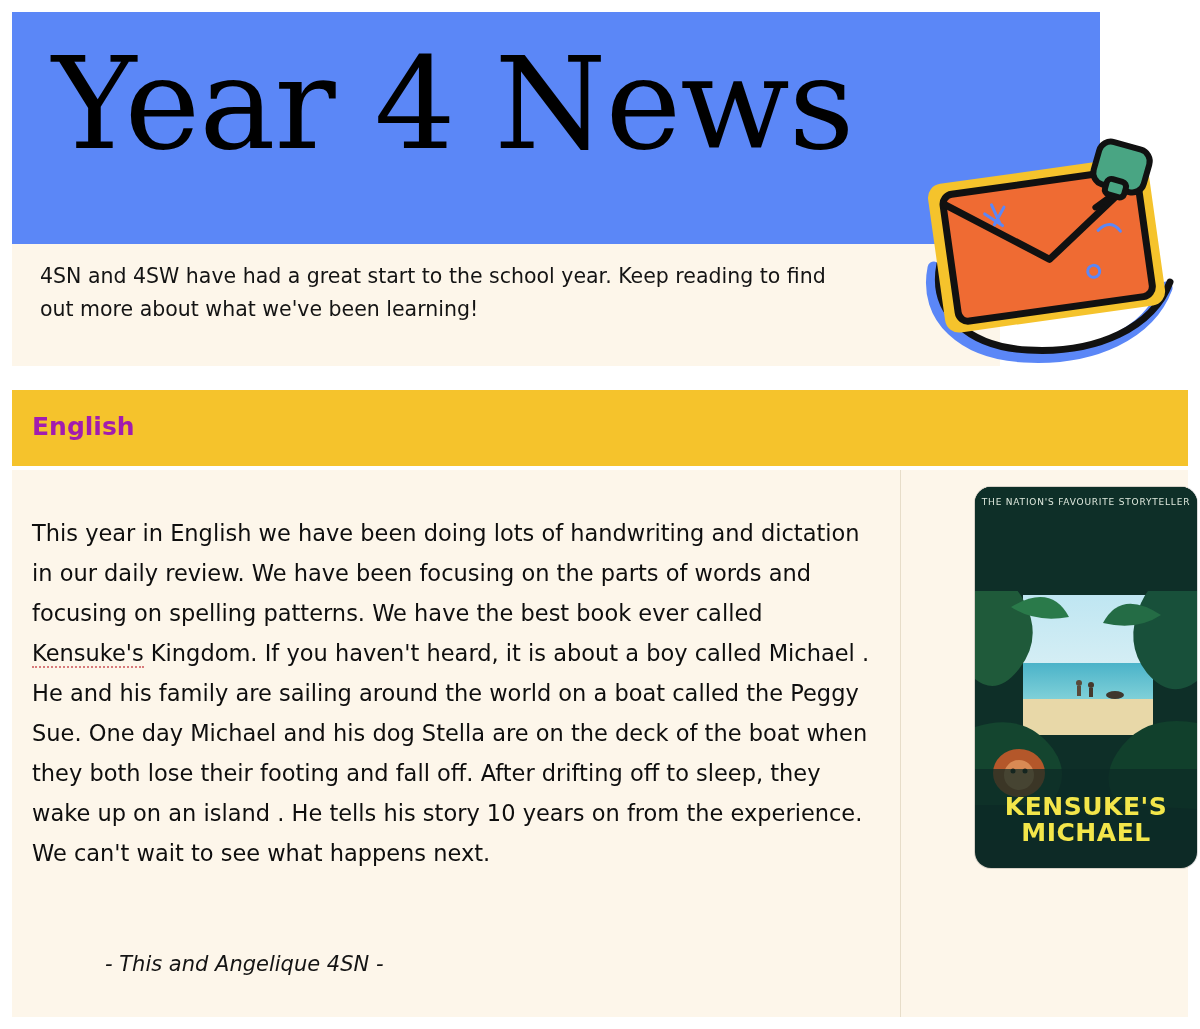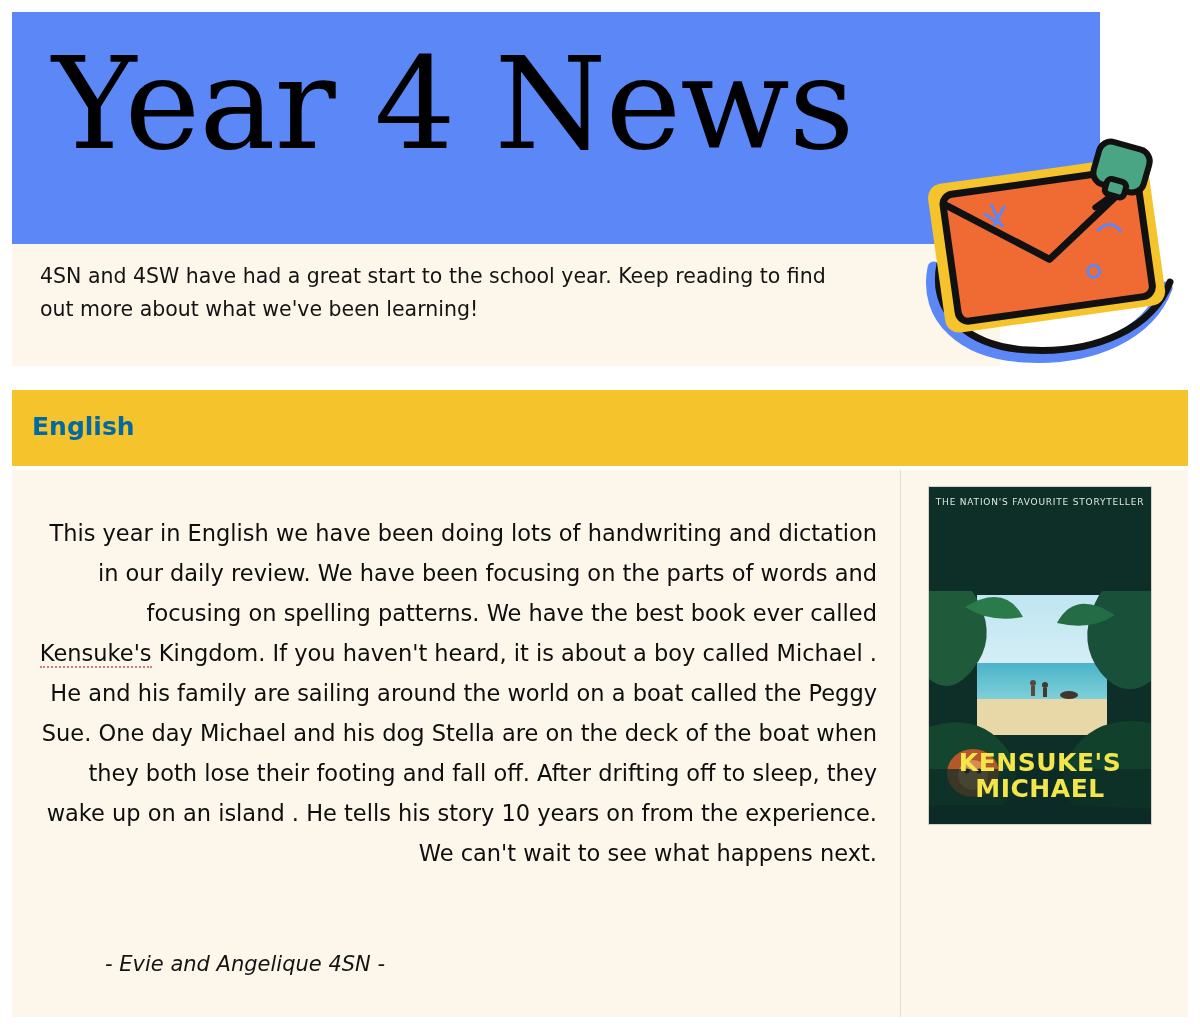--- a/index.html
+++ b/index.html
@@ -81,21 +81,21 @@
     width: 1176px;
     height: 76px;
     background: #f5c32c;
   }
   .section-header-label {
     position: absolute;
     left: 20px;
     top: 22px;
     font-size: 25px;
     font-weight: bold;
-    color: #0369a1;
+    color: #a21caf;
   }
 
   .section-body {
     position: absolute;
     left: 12px;
     top: 470px;
     width: 1176px;
     height: 547px;
     background: #fdf6ea;
   }
@@ -109,45 +109,45 @@
   }
 
   .article {
     position: absolute;
     left: 20px;
     top: 20px;
     width: 845px;
     font-size: 22.5px;
     line-height: 1.78;
     color: #0e0e0e;
-    text-align: right;
   }
   .article .spell {
     border-bottom: 2px dotted #d87b7b;
   }
 
   .byline {
     position: absolute;
     left: 93px;
     top: 482px;
     font-size: 21px;
     font-style: italic;
     color: #141414;
   }
 
   
   .book-cover {
     position: absolute;
-    left: 917px;
+    left: 963px;
     top: 17px;
     width: 222px;
-    height: 337px;
+    height: 381px;
     background: #0d2a26;
     overflow: hidden;
     box-shadow: 0 0 0 1px rgba(0,0,0,0.15);
+    border-radius: 16px;
   }
   .bc-strap {
     position: absolute;
     left: 0;
     top: 10px;
     width: 100%;
     text-align: center;
     font-size: 9px;
     letter-spacing: 0.8px;
     color: #dfe9de;
@@ -220,21 +220,21 @@
 
   <div class="section-header">
     <div class="section-header-label">English</div>
   </div>
 
   <div class="section-body">
     <div class="body-divider"></div>
 
     <p class="article"><span>This year in English we have been doing lots of handwriting and dictation in our daily review. We have been focusing on the parts of words and focusing on spelling patterns. We have the best book ever called </span><span class="spell">Kensuke's</span><span> Kingdom. If you haven't heard, it is about a boy called Michael . He and his family are sailing around the world on a boat called the Peggy Sue. One day Michael and his dog Stella are on the deck of the boat when they both lose their footing and fall off. After drifting off to sleep, they wake up on an island . He tells his story 10 years on from the experience. We can't wait to see what happens next.</span></p>
 
-    <div class="byline">- Evie and Angelique 4SN -</div>
+    <div class="byline">- This and Angelique 4SN -</div>
 
     <div class="book-cover">
       <svg width="222" height="353" viewBox="0 0 222 353" xmlns="http://www.w3.org/2000/svg">
         <defs>
           <linearGradient id="sky" x1="0" y1="0" x2="0" y2="1">
             <stop offset="0%" stop-color="#bfe6f2"></stop>
             <stop offset="100%" stop-color="#eaf6f7"></stop>
           </linearGradient>
           <linearGradient id="sea" x1="0" y1="0" x2="0" y2="1">
             <stop offset="0%" stop-color="#4bb3c9"></stop>

